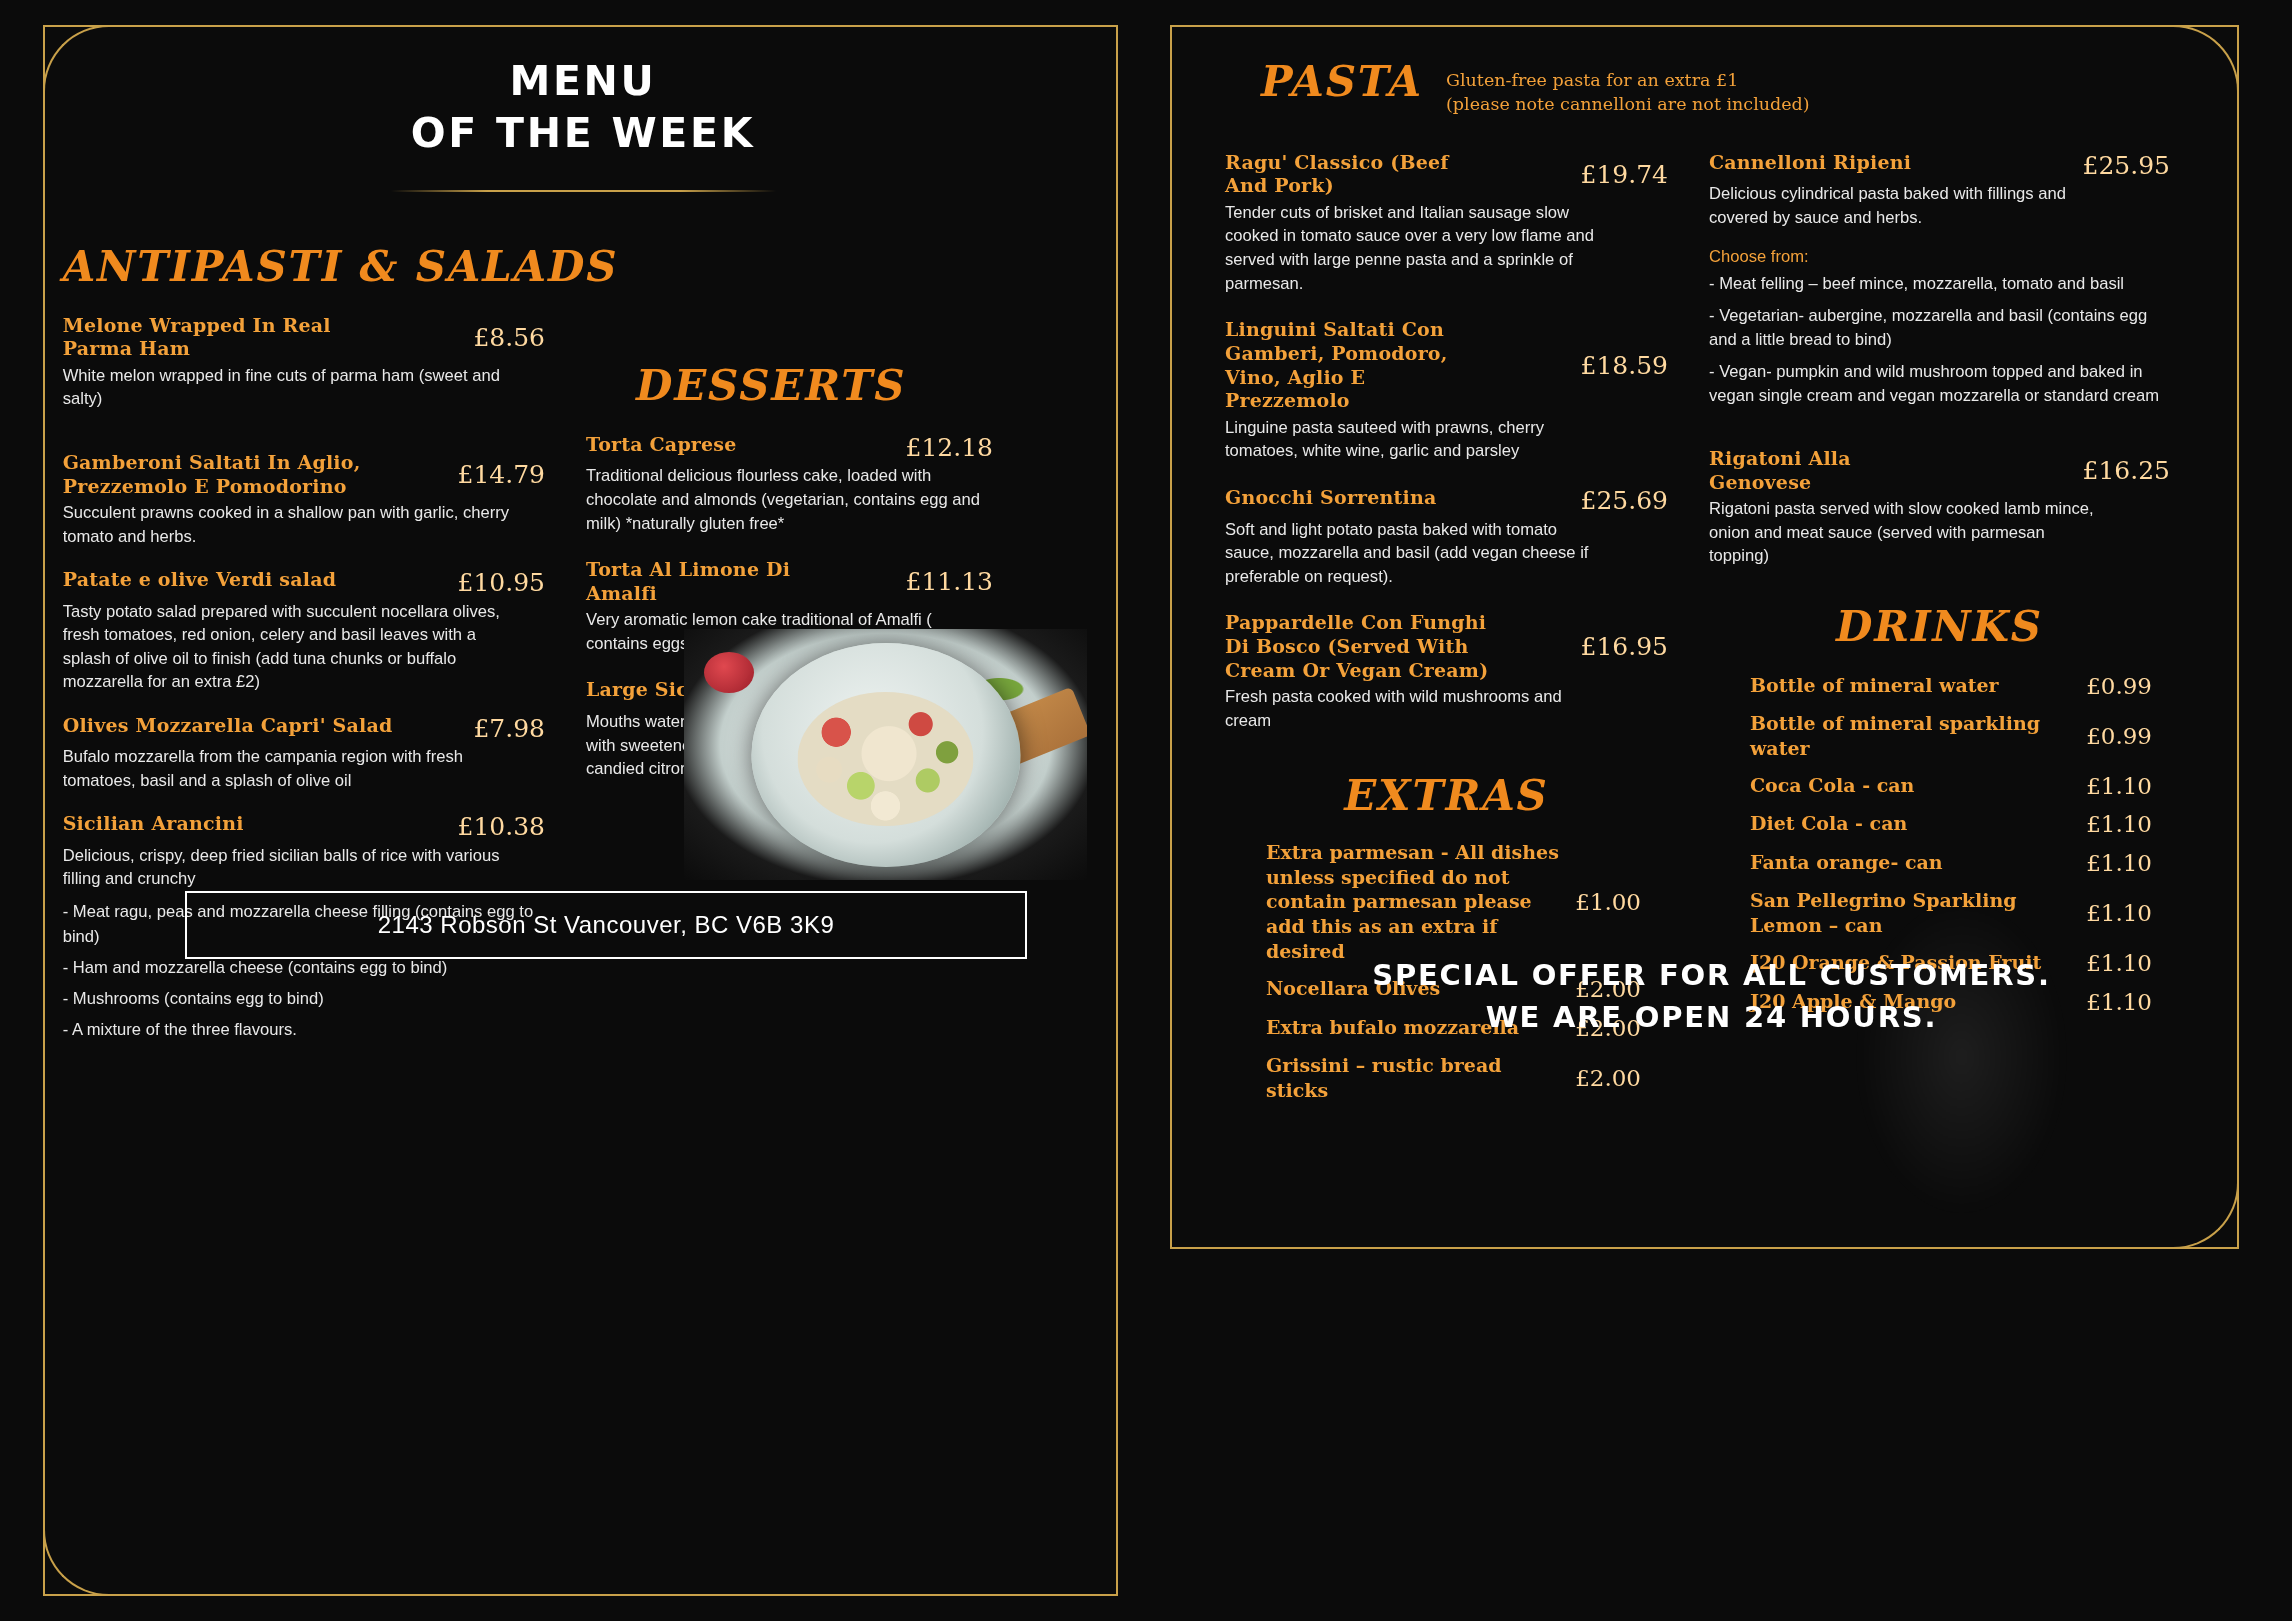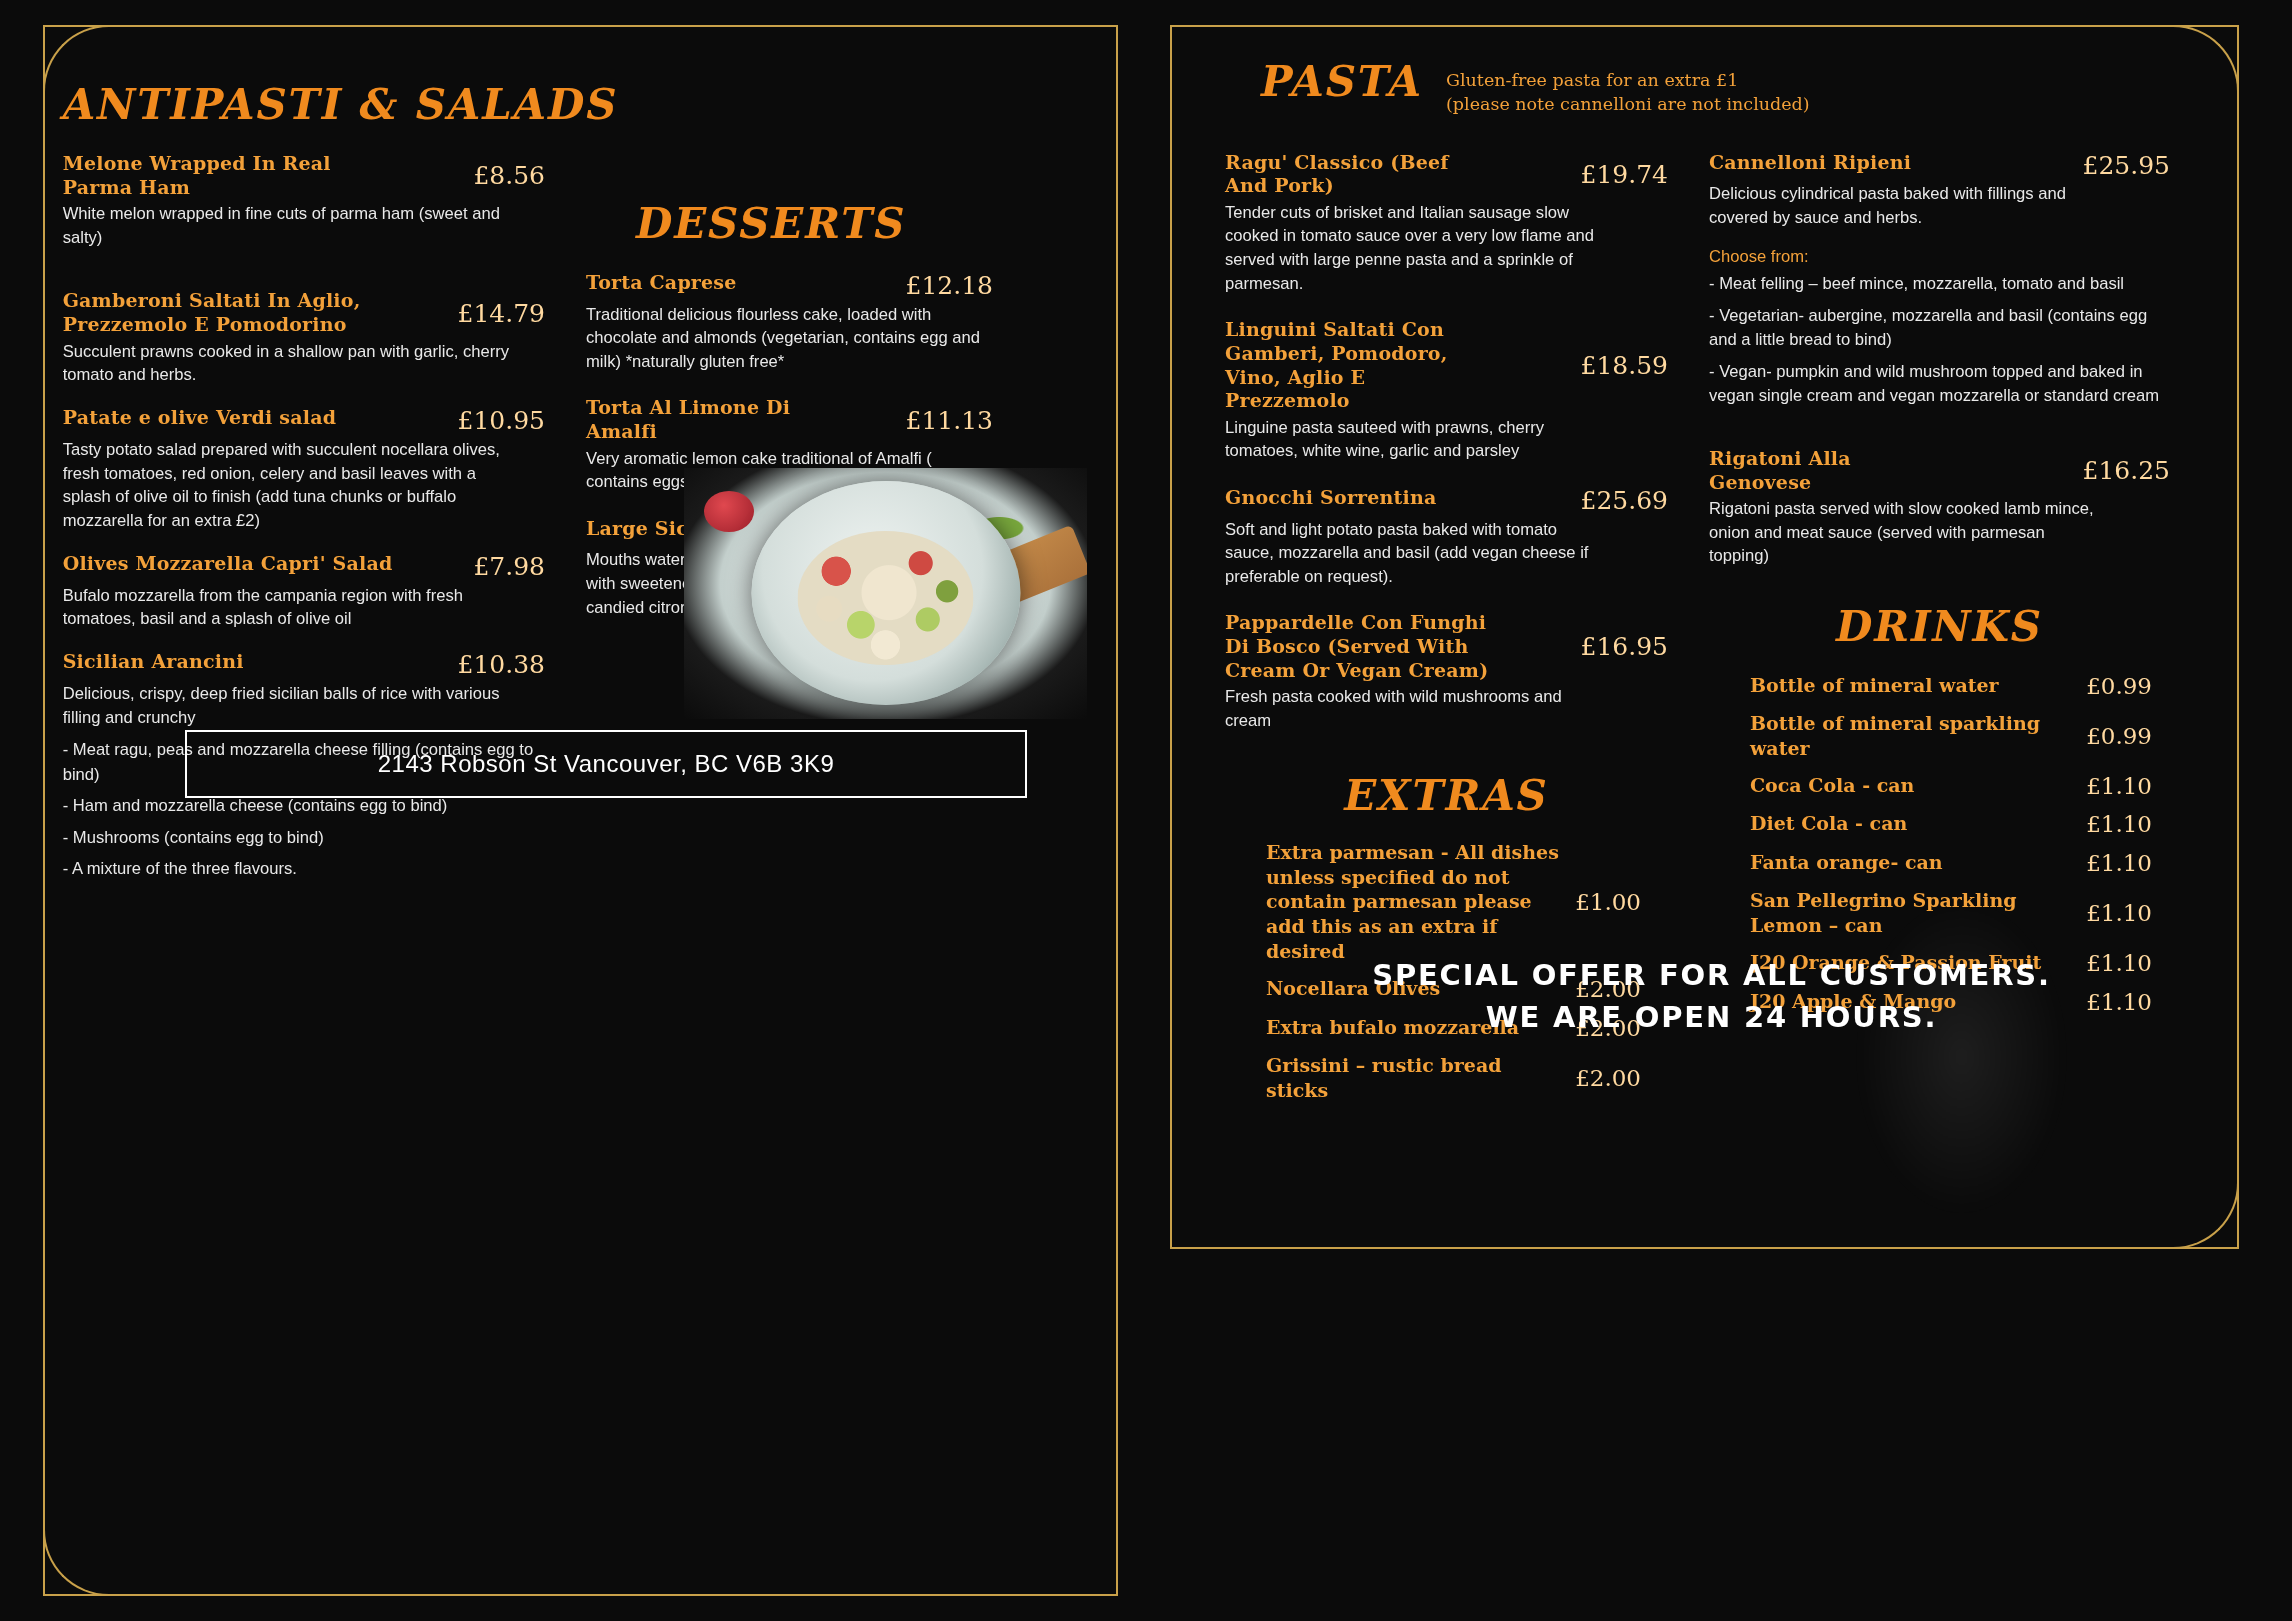--- a/index.html
+++ b/index.html
@@ -314,20 +314,25 @@
 <div class="menu-root">
 
   <div class="panel panel-left">
     <div class="frame" style="left:43px;top:25px;right:30px;bottom:25px;"></div>
 
     <div class="rc" style="left:43px;top:25px;border-right:none;border-bottom:none;border-top-left-radius:70px;"></div>
     <div class="rc" style="left:43px;bottom:25px;border-right:none;border-top:none;border-bottom-left-radius:70px;"></div>
 
     <div class="inner-content">
 
+      <div class="title-block">
+        <div class="title-line">MENU</div>
+        <div class="title-line">OF THE WEEK</div>
+        <div class="title-rule"></div>
+      </div>
 
       <div class="section-head" style="margin:50px 0 0 19.7px;">ANTIPASTI &amp; SALADS</div>
 
       <div class="left-cols">
 
         <div class="col-a">
 
           <div class="item">
             <div class="item-head">
               <div class="item-name">Melone Wrapped In Real Parma Ham</div>

